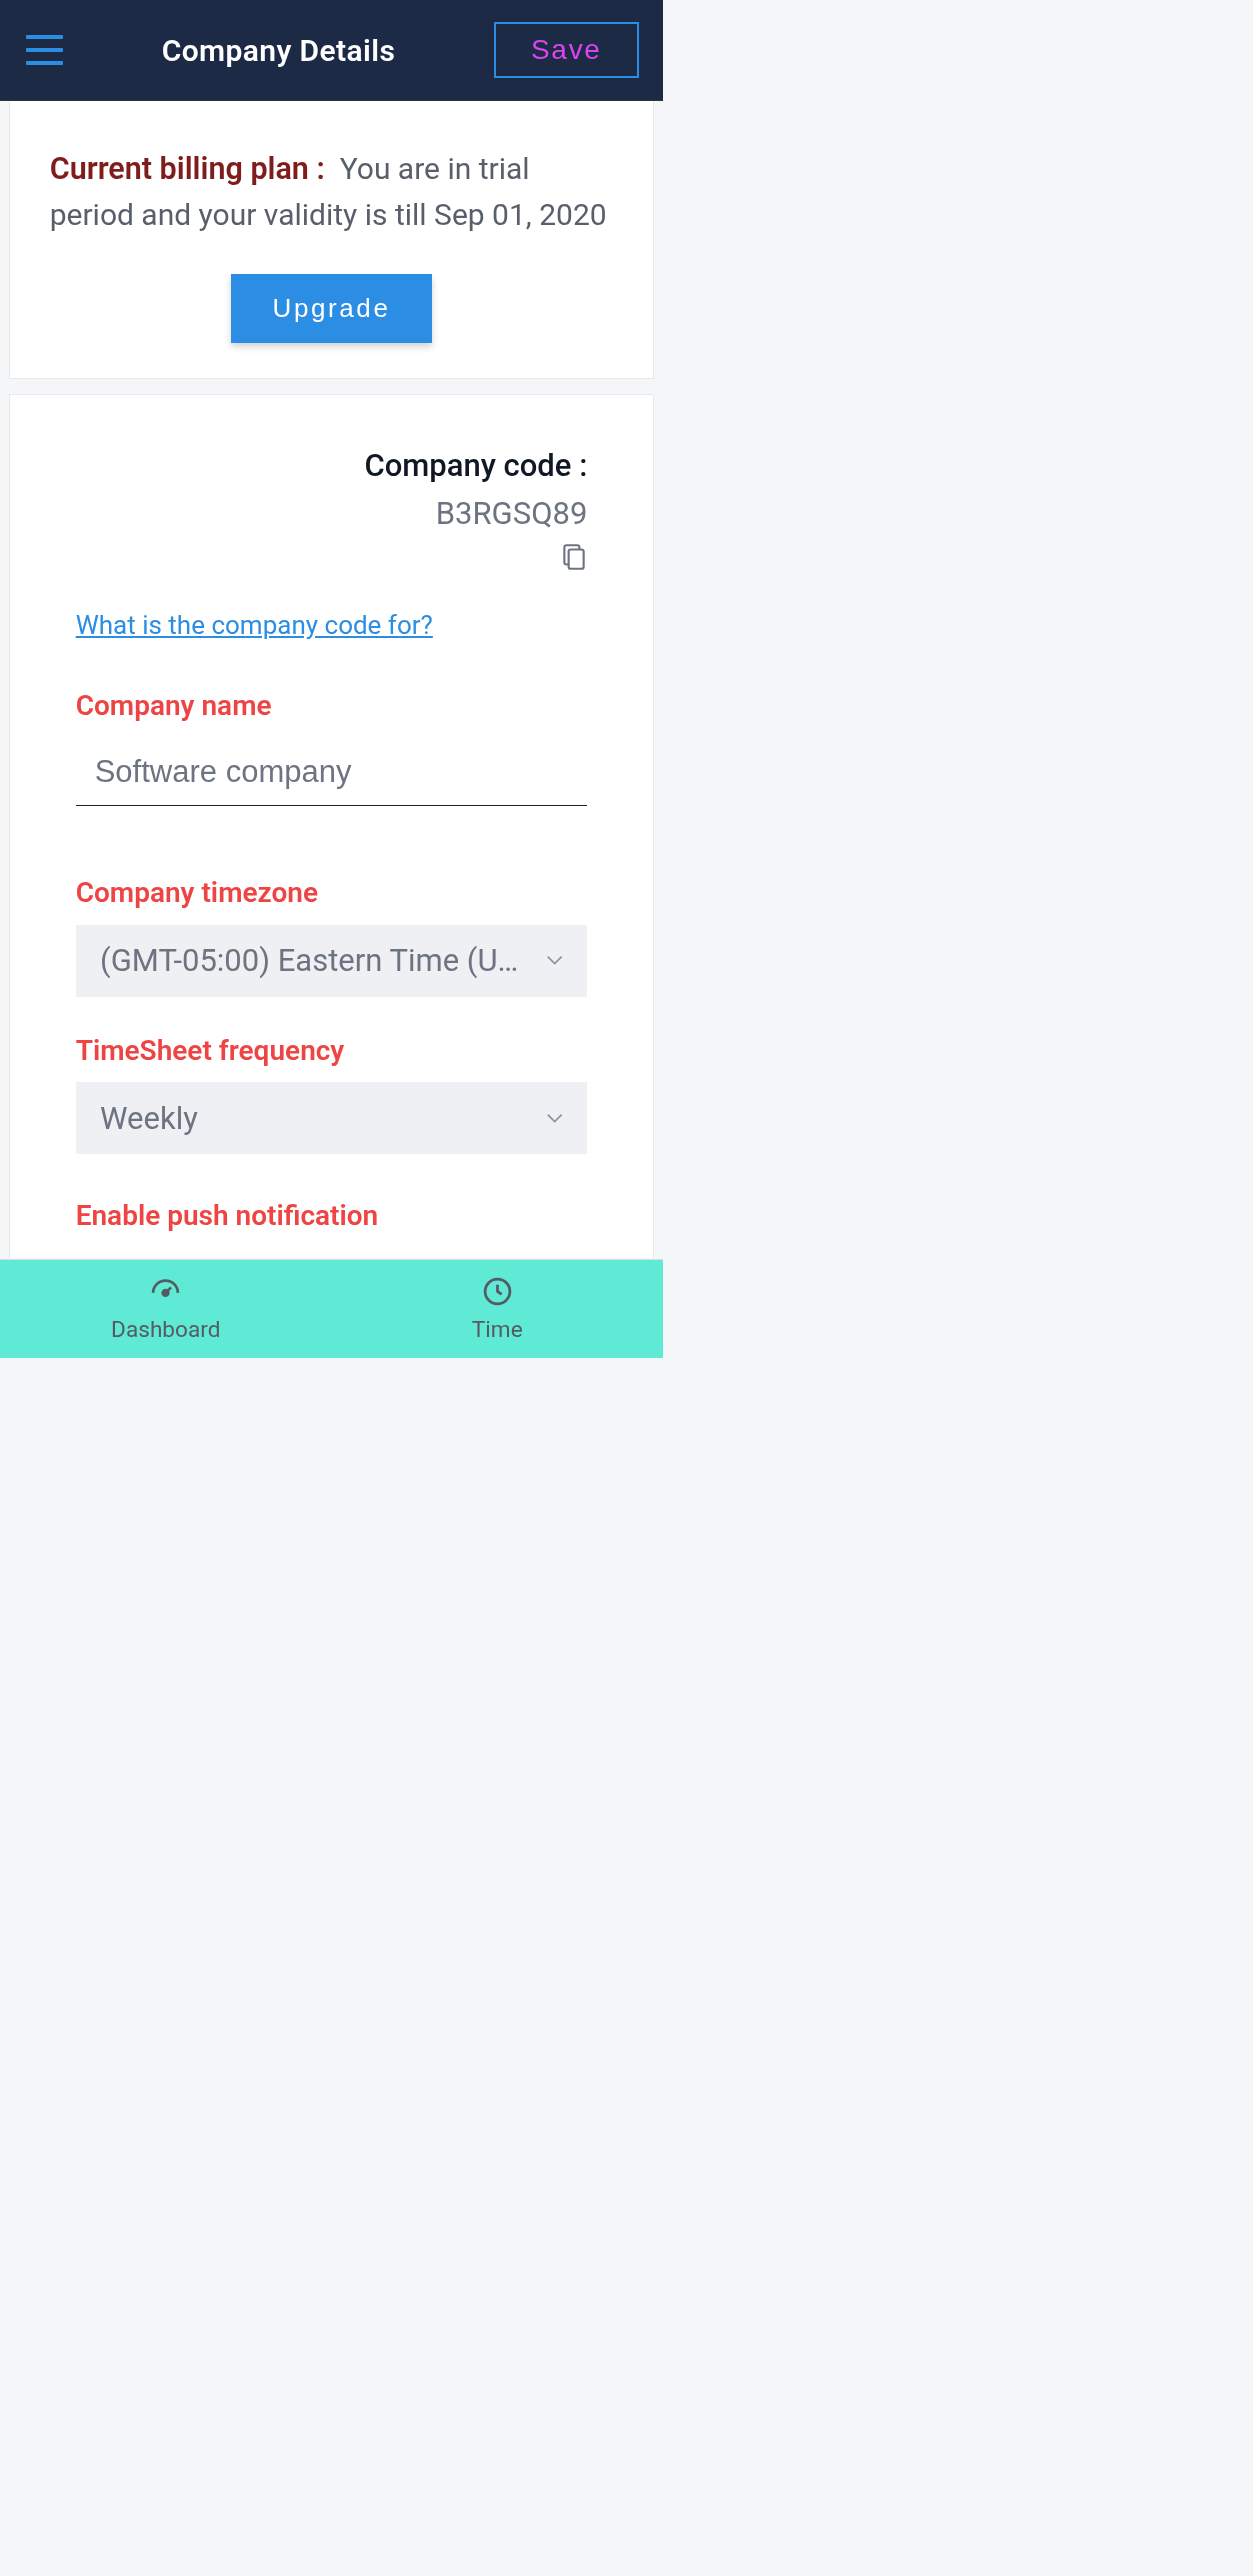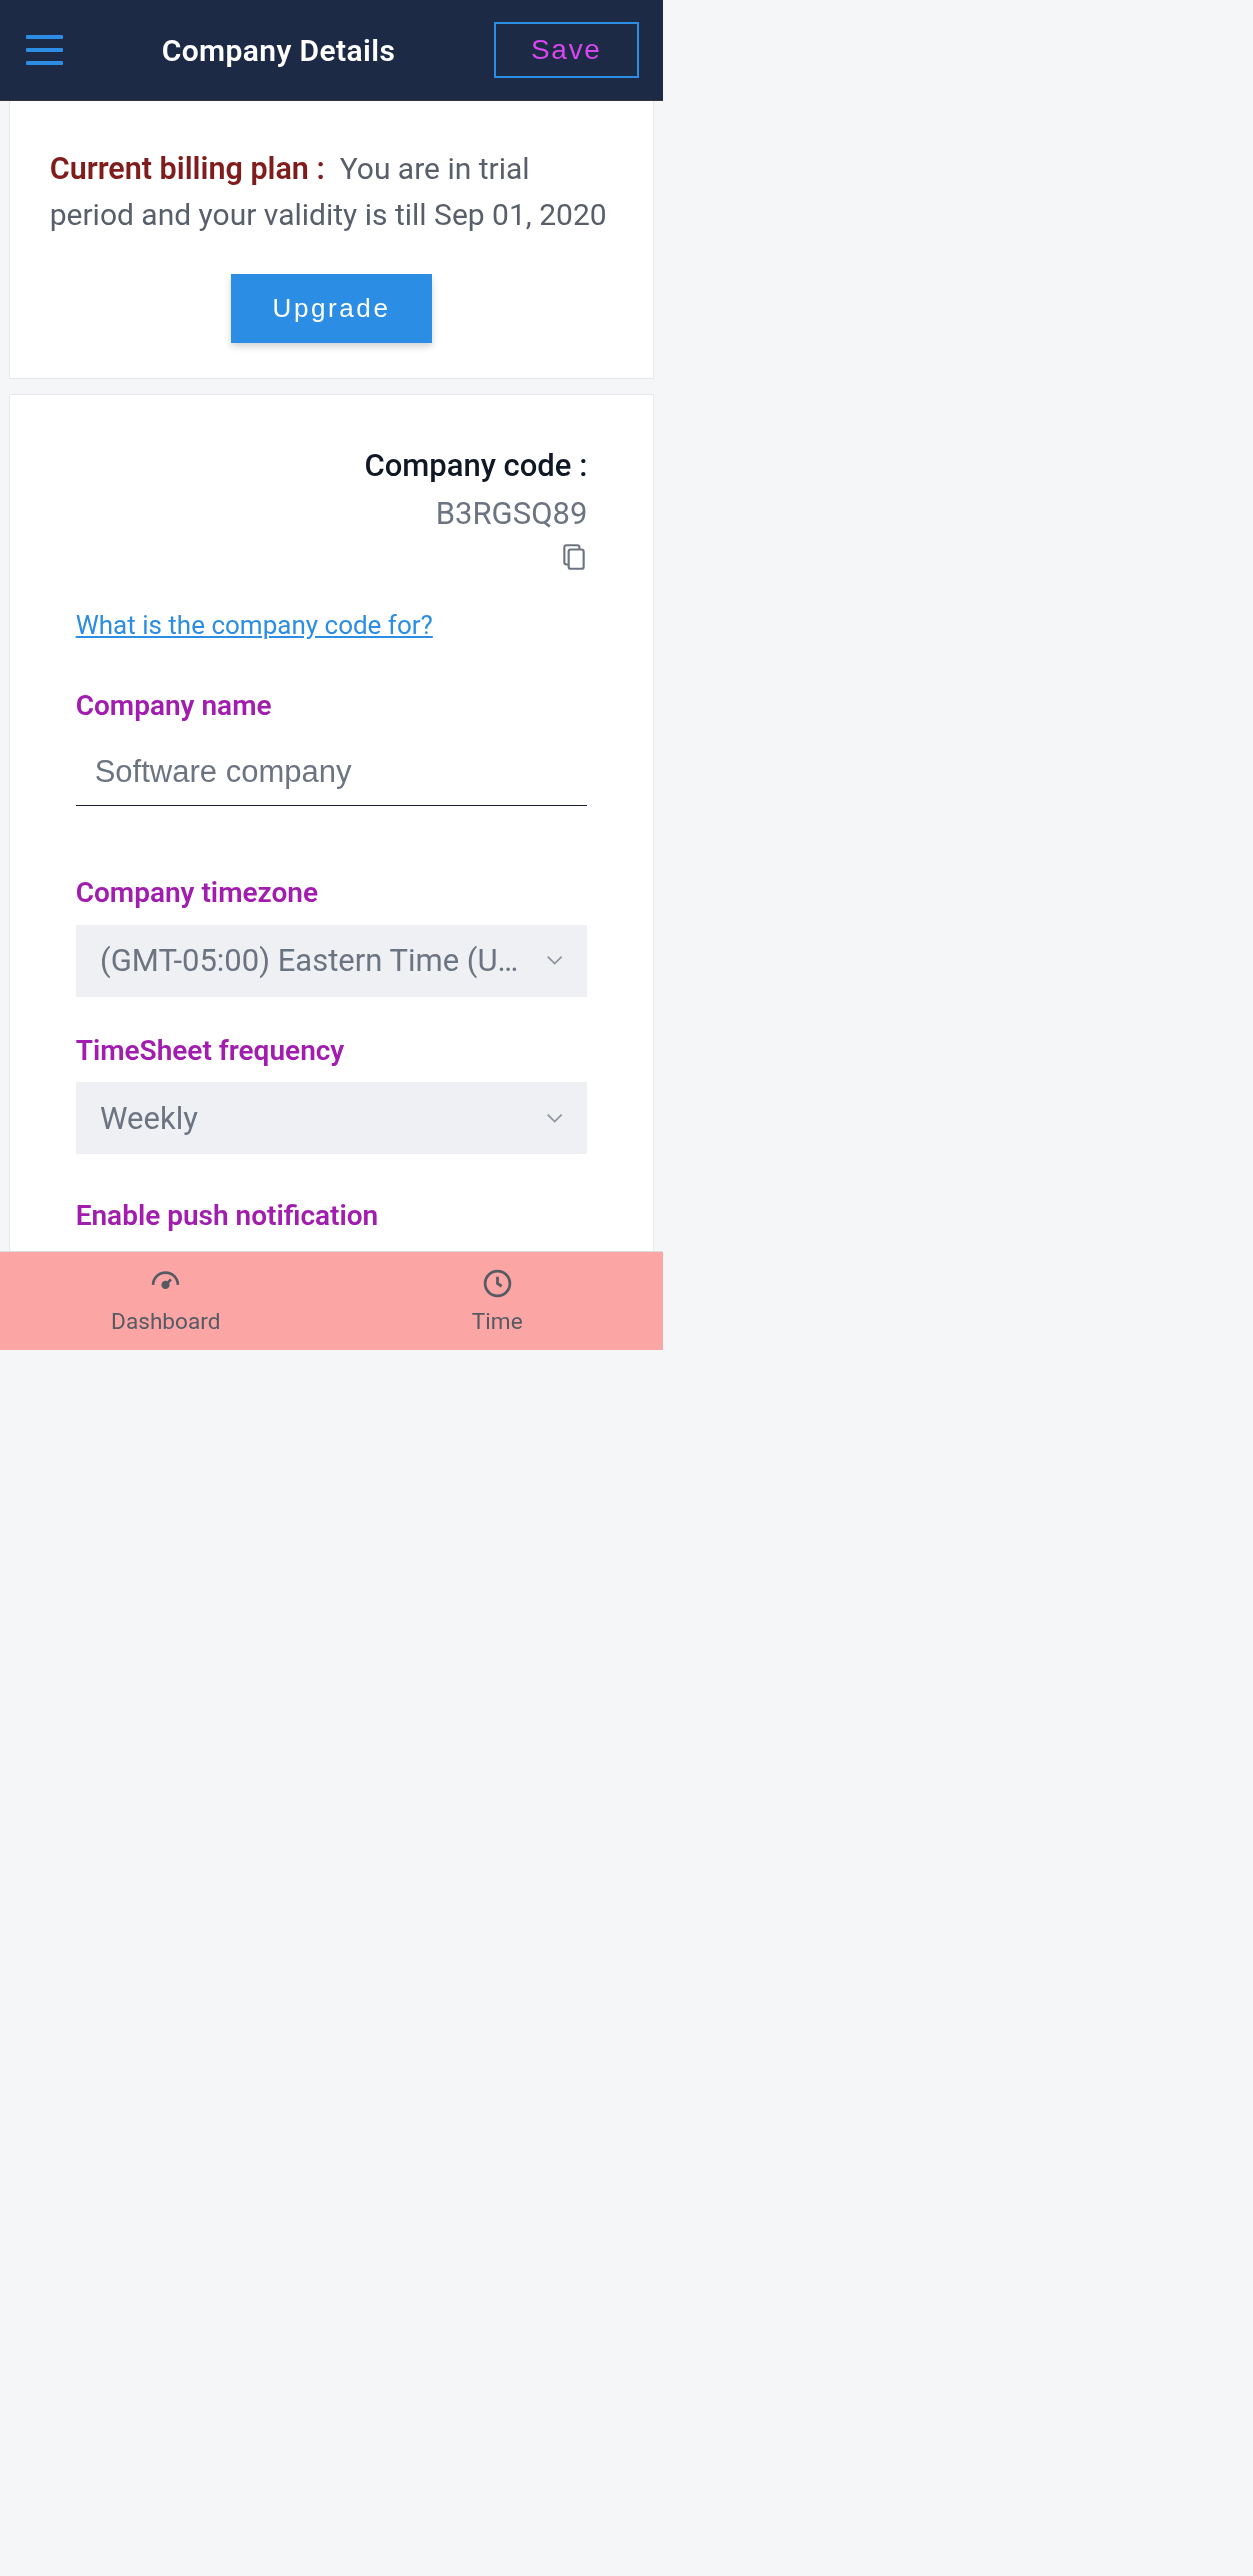--- a/index.html
+++ b/index.html
@@ -60,21 +60,21 @@
     cursor: pointer;
   }
 
   .code-row { font-size: 31px; color: #101725; font-weight: 500; display: flex; align-items: flex-end; gap: 10.4px; flex-direction: column; }
   .code-val { color: #6d7481; font-weight: 400; }
   .copy-icon { color: #6d7481; cursor: pointer; display: inline-flex; }
   .copy-icon svg { width: 26px; height: 30px; }
   .help-link { display: inline-block; margin-top: 38px; color: #2b8de3; font-size: 26px; text-decoration: underline; cursor: pointer; }
 
   .field { margin-top: 49px; }
-  .field-label { font-size: 28px; color: #a21caf; font-weight: 600; }
+  .field-label { font-size: 28px; color: #ef4444; font-weight: 600; }
   .text-input {
     width: 100%;
     border: none;
     border-bottom: 1.7px solid #1a2230;
     font-size: 31px;
     color: #6d7481;
     padding: 21px 8.7px 15.7px 19px;
     outline: none;
     background: transparent;
     margin-top: 10.4px;
@@ -98,23 +98,23 @@
     width: 35px; height: 35px;
     border: 2.6px solid #4a4f5a;
     border-radius: 7px;
     cursor: pointer;
     background: #fff;
   }
   .checkbox-label { font-size: 28px; color: #383d47; }
 
   .bottom-nav {
     position: absolute;
-    bottom: 8px; left: 0; right: 0;
+    bottom: 0; left: 0; right: 0;
     height: 99px;
-    background: #fca5a5;
+    background: #5eead4;
     display: flex;
     border-top: 0.9px solid #d8dbe0;
   }
   .nav-item {
     flex: 1;
     display: flex;
     flex-direction: column;
     align-items: center;
     justify-content: center;
     gap: 5.2px;

